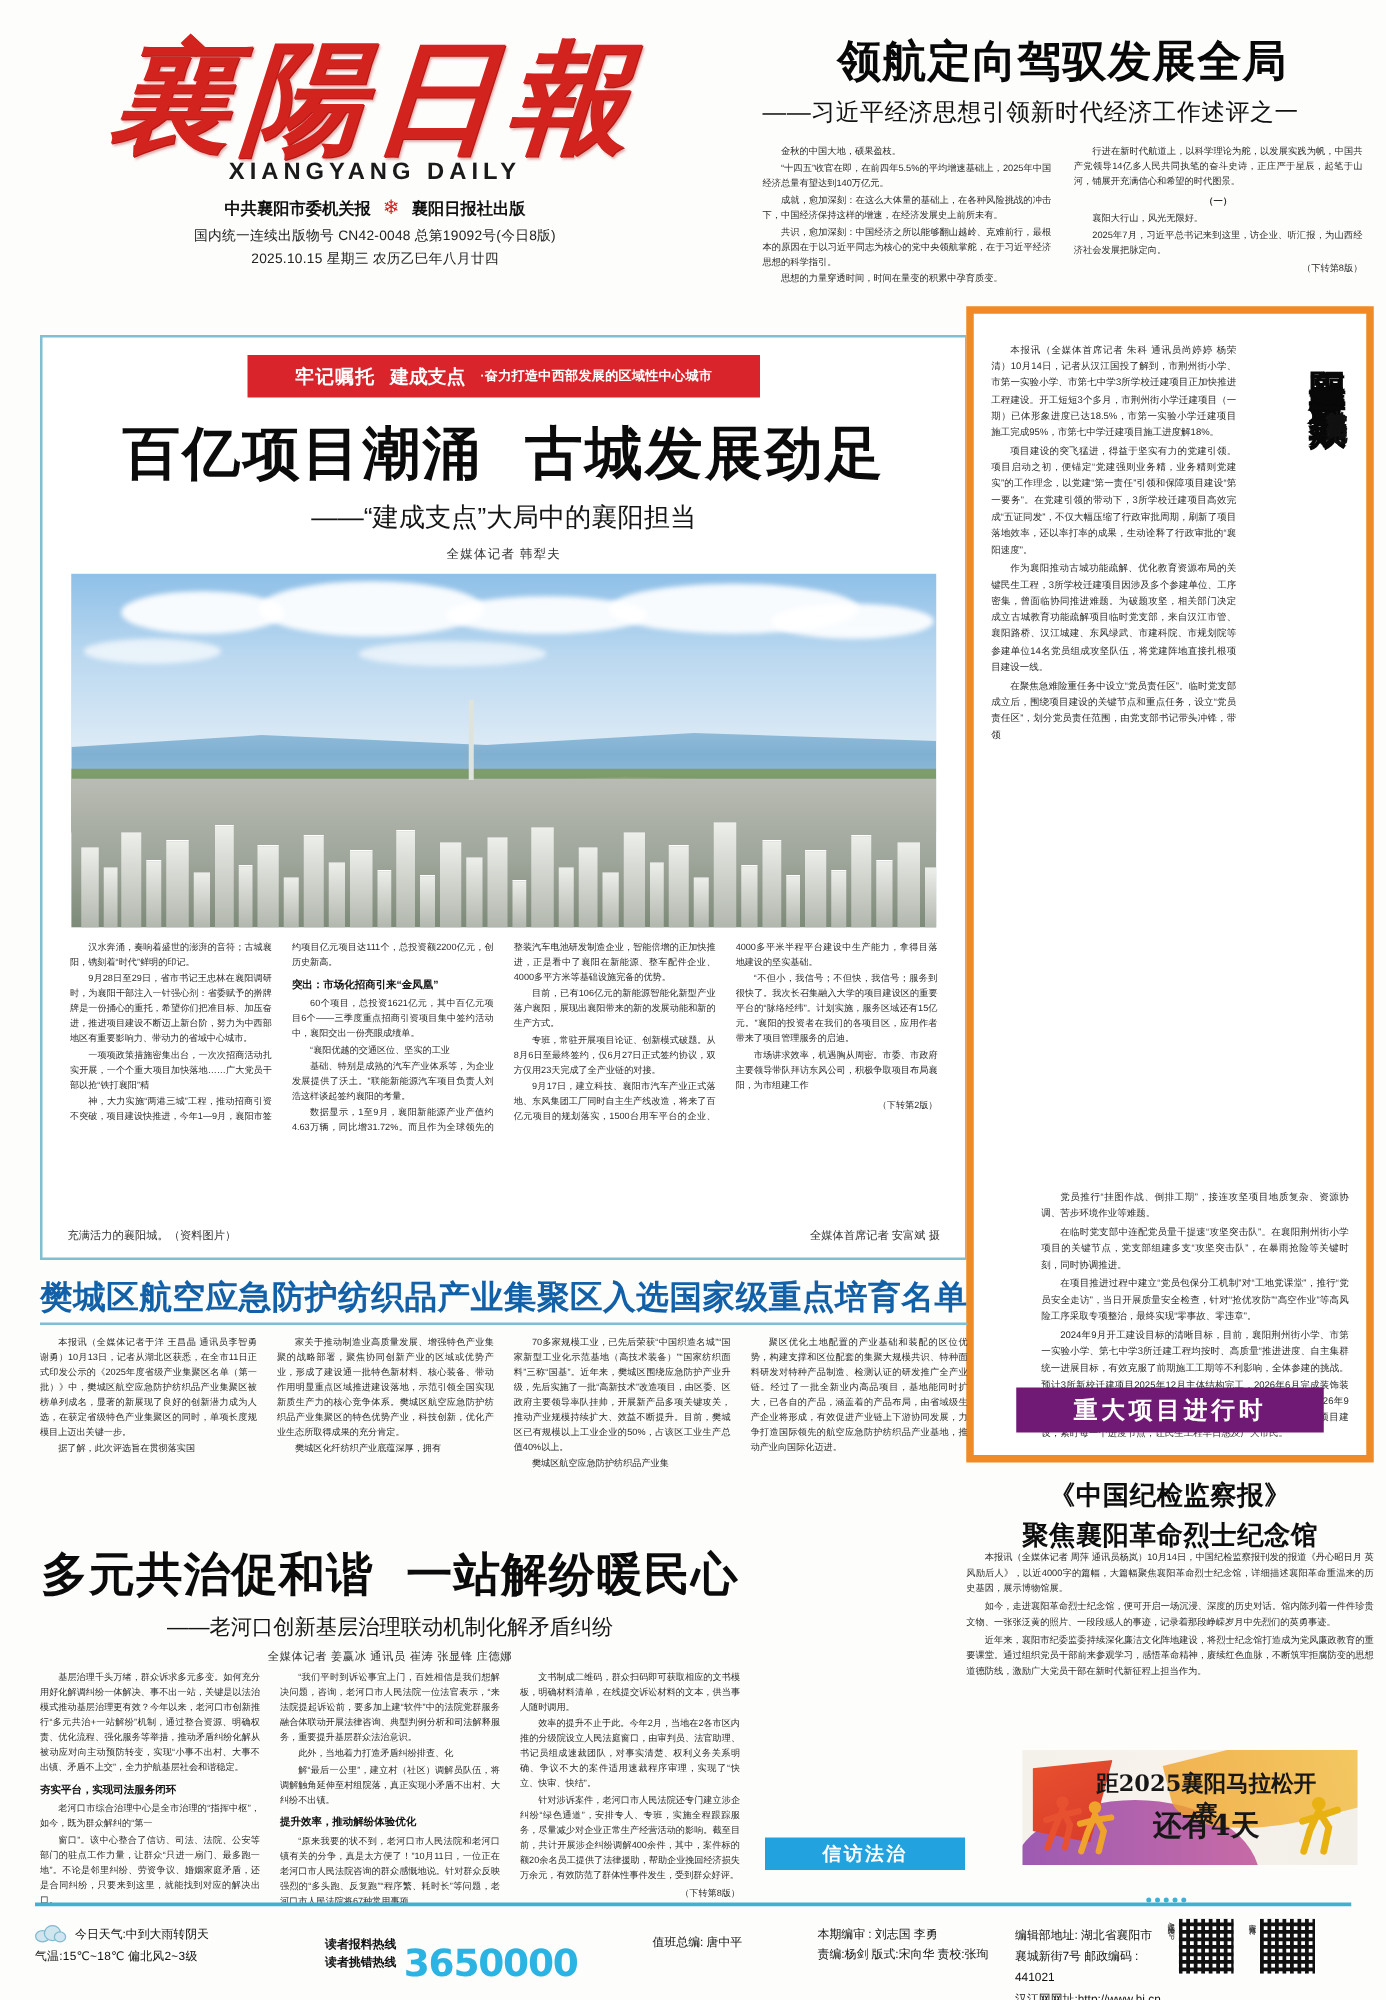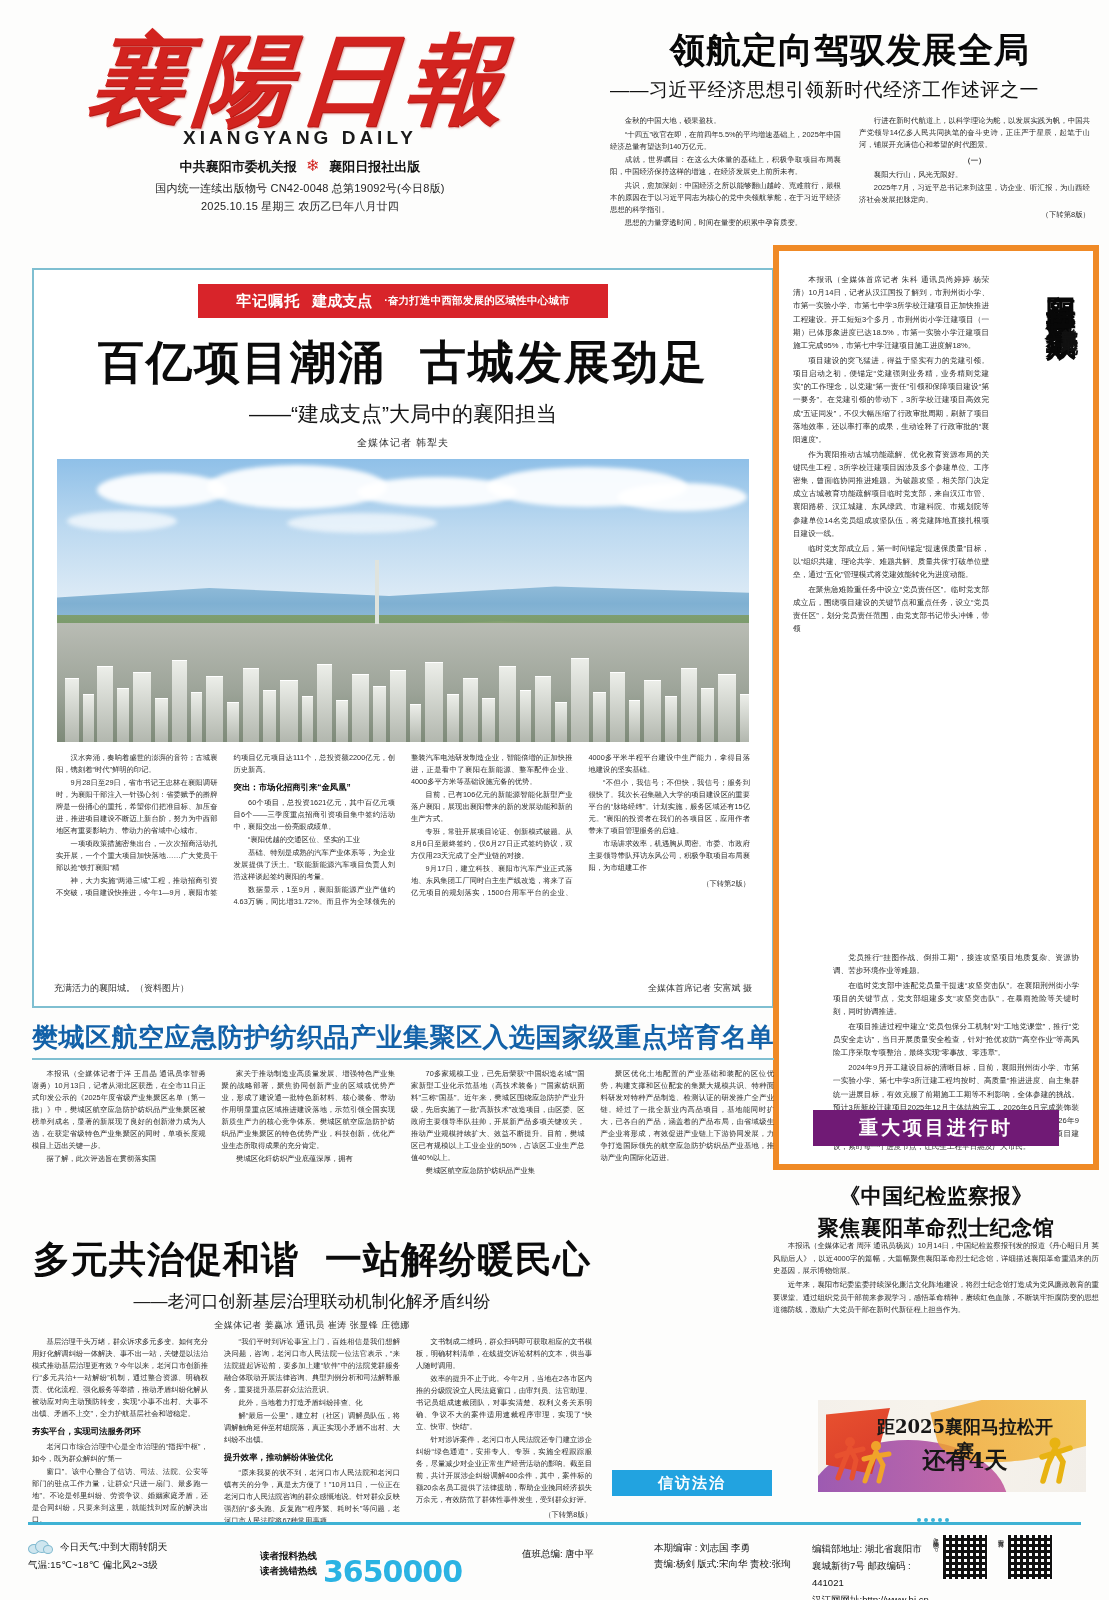--- a/index.html
+++ b/index.html
@@ -274,21 +274,21 @@
       <div class="logo-sub3">2025.10.15   星期三   农历乙巳年八月廿四</div>
     </div>
   </div>
 
   <div class="toplead">
     <h1>领航定向驾驭发展全局</h1>
     <h2>——习近平经济思想引领新时代经济工作述评之一</h2>
     <div class="toplead-cols">
       <p>金秋的中国大地，硕果盈枝。</p>
       <p>“十四五”收官在即，在前四年5.5%的平均增速基础上，2025年中国经济总量有望达到140万亿元。</p>
-      <p>成就，世界瞩目：在这么大体量的基础上，积极争取项目布局襄阳，中国经济保持这样的增速，在经济发展史上前所未有。</p>
+      <p>成就，愈加深刻：在这么大体量的基础上，在各种风险挑战的冲击下，中国经济保持这样的增速，在经济发展史上前所未有。</p>
       <p>共识，愈加深刻：中国经济之所以能够翻山越岭、克难前行，最根本的原因在于以习近平同志为核心的党中央领航掌舵，在于习近平经济思想的科学指引。</p>
       <p>思想的力量穿透时间，时间在量变的积累中孕育质变。</p>
       <p>行进在新时代航道上，以科学理论为舵，以发展实践为帆，中国共产党领导14亿多人民共同执笔的奋斗史诗，正庄严于星辰，起笔于山河，铺展开充满信心和希望的时代图景。</p>
       <p class="sec-mark">（一）</p>
       <p>襄阳大行山，风光无限好。</p>
       <p>2025年7月，习近平总书记来到这里，访企业、听汇报，为山西经济社会发展把脉定向。</p>
       <p class="jumpnote">（下转第8版）</p>
     </div>
   </div>
 
@@ -383,39 +383,39 @@
   <div class="orangebox">
     <div class="ob-inner">
       <div class="ob-vtitle">
         <div class="ob-vbig">襄阳三校迁建百日攻坚显成效</div>
         <div class="ob-vsmall">党旗飘扬工地</div>
       </div>
       <div class="ob-body">
         <p>本报讯（全媒体首席记者 朱科  通讯员尚婷婷  杨荣清）10月14日，记者从汉江国投了解到，市荆州街小学、市第一实验小学、市第七中学3所学校迁建项目正加快推进工程建设。开工短短3个多月，市荆州街小学迁建项目（一期）已体形象进度已达18.5%，市第一实验小学迁建项目施工完成95%，市第七中学迁建项目施工进度解18%。</p>
         <p>项目建设的突飞猛进，得益于坚实有力的党建引领。项目启动之初，便锚定“党建强则业务精，业务精则党建实”的工作理念，以党建“第一责任”引领和保障项目建设“第一要务”。在党建引领的带动下，3所学校迁建项目高效完成“五证同发”，不仅大幅压缩了行政审批周期，刷新了项目落地效率，还以率打率的成果，生动诠释了行政审批的“襄阳速度”。</p>
         <p>作为襄阳推动古城功能疏解、优化教育资源布局的关键民生工程，3所学校迁建项目因涉及多个参建单位、工序密集，曾面临协同推进难题。为破题攻坚，相关部门决定成立古城教育功能疏解项目临时党支部，来自汉江市管、襄阳路桥、汉江城建、东风绿武、市建科院、市规划院等参建单位14名党员组成攻坚队伍，将党建阵地直接扎根项目建设一线。</p>
-        <p>临时党支部成立后，第一时间锚定“提速保质量”目标，以“组织共建、理论共学、难题共解、质量共保”打破单位壁垒，通过“五化”管理模式将党建效能转化为进度动能。</p>
         <p>在聚焦急难险重任务中设立“党员责任区”。临时党支部成立后，围绕项目建设的关键节点和重点任务，设立“党员责任区”，划分党员责任范围，由党支部书记带头冲锋，带领</p>
       </div>
       <div class="ob-body-wide">
         <p>党员推行“挂图作战、倒排工期”，接连攻坚项目地质复杂、资源协调、苦步环境作业等难题。</p>
         <p>在临时党支部中连配党员量干提速“攻坚突击队”。在襄阳荆州街小学项目的关键节点，党支部组建多支“攻坚突击队”，在暴雨抢险等关键时刻，同时协调推进。</p>
         <p>在项目推进过程中建立“党员包保分工机制”对“工地党课堂”，推行“党员安全走访”，当日开展质量安全检查，针对“抢优攻防”“高空作业”等高风险工序采取专项整治，最终实现“零事故、零违章”。</p>
         <p>2024年9月开工建设目标的清晰目标，目前，襄阳荆州街小学、市第一实验小学、第七中学3所迁建工程均按时、高质量“推进进度、自主集群统一进展目标，有效克服了前期施工工期等不利影响，全体参建的挑战。预计3所新校迁建项目2025年12月主体结构完工，2026年6月完成装饰装修和室外景观，同步启动验收工作，2026年8月完成联合验收，2026年9月投入使用。临时党支部负责人表示，将继续以“红色引擎”驱动项目建设，紧盯每一个进度节点，让民生工程早日惠及广大市民。</p>
       </div>
       <div class="ob-btn">重大项目进行时</div>
     </div>
   </div>
 
   <div class="jijian">
     <div class="l1">《中国纪检监察报》</div>
     <div class="l2">聚焦襄阳革命烈士纪念馆</div>
   </div>
   <div class="jijian-body">
     <p>本报讯（全媒体记者 周萍  通讯员杨岚）10月14日，中国纪检监察报刊发的报道《丹心昭日月 英风励后人》，以近4000字的篇幅，大篇幅聚焦襄阳革命烈士纪念馆，详细描述襄阳革命重温来的历史基因，展示博物馆展。</p>
+    <p>如今，走进襄阳革命烈士纪念馆，便可开启一场沉浸、深度的历史对话。馆内陈列着一件件珍贵文物、一张张泛黄的照片、一段段感人的事迹，记录着那段峥嵘岁月中先烈们的英勇事迹。</p>
     <p>近年来，襄阳市纪委监委持续深化廉洁文化阵地建设，将烈士纪念馆打造成为党风廉政教育的重要课堂。通过组织党员干部前来参观学习，感悟革命精神，赓续红色血脉，不断筑牢拒腐防变的思想道德防线，激励广大党员干部在新时代新征程上担当作为。</p>
   </div>
 
   <div class="midhead">樊城区航空应急防护纺织品产业集聚区入选国家级重点培育名单</div>
   <div class="midrule"></div>
   <div class="midcols">
     <p>本报讯（全媒体记者于洋  王昌晶  通讯员李智勇  谢勇）10月13日，记者从湖北区获悉，在全市11日正式印发公示的《2025年度省级产业集聚区名单（第一批）》中，樊城区航空应急防护纺织品产业集聚区被榜单列成名，显著的新展现了良好的创新潜力成为人选，在获定省级特色产业集聚区的同时，单项长度规模目上迈出关键一步。</p>
     <p>据了解，此次评选旨在贯彻落实国</p>
     <p>家关于推动制造业高质量发展、增强特色产业集聚的战略部署，聚焦协同创新产业的区域或优势产业，形成了建设通一批特色新材料、核心装备、带动作用明显重点区域推进建设落地，示范引领全国实现新质生产力的核心竞争体系。樊城区航空应急防护纺织品产业集聚区的特色优势产业，科技创新，优化产业生态所取得成果的充分肯定。</p>
     <p>樊城区化纤纺织产业底蕴深厚，拥有</p>

